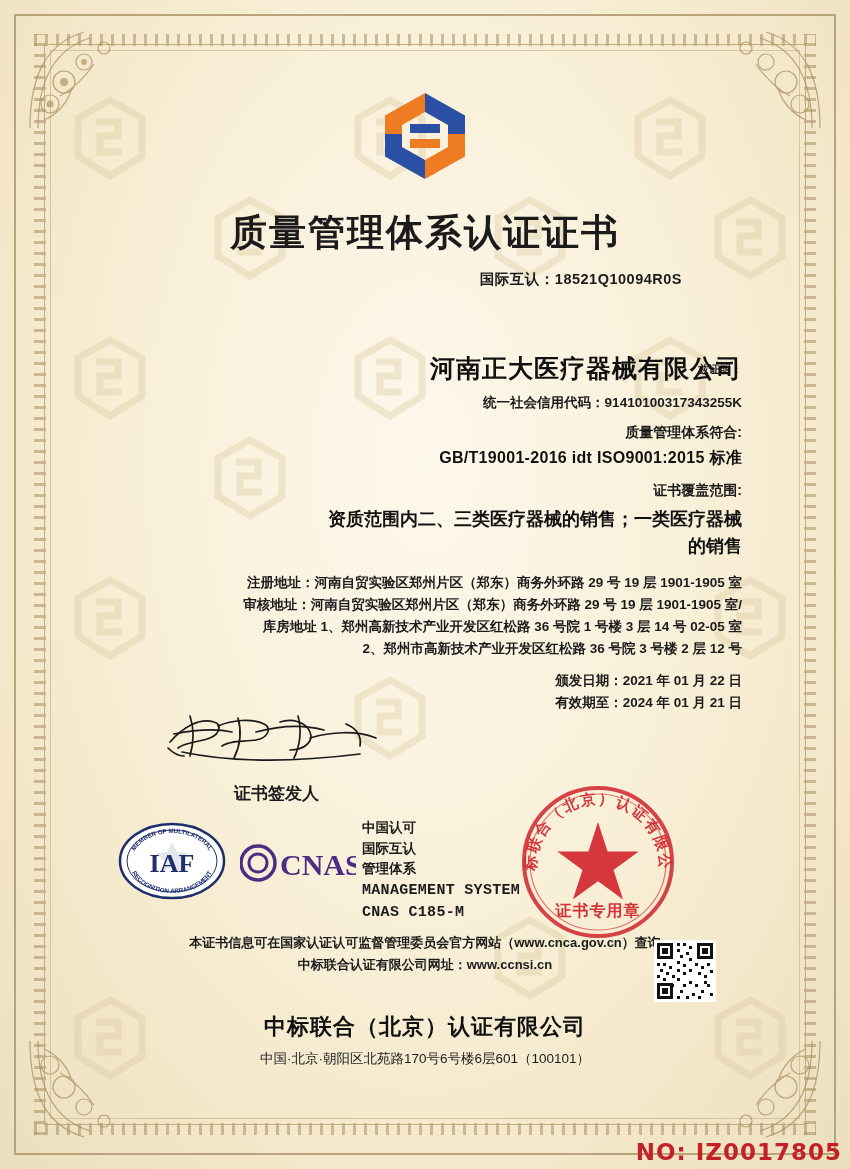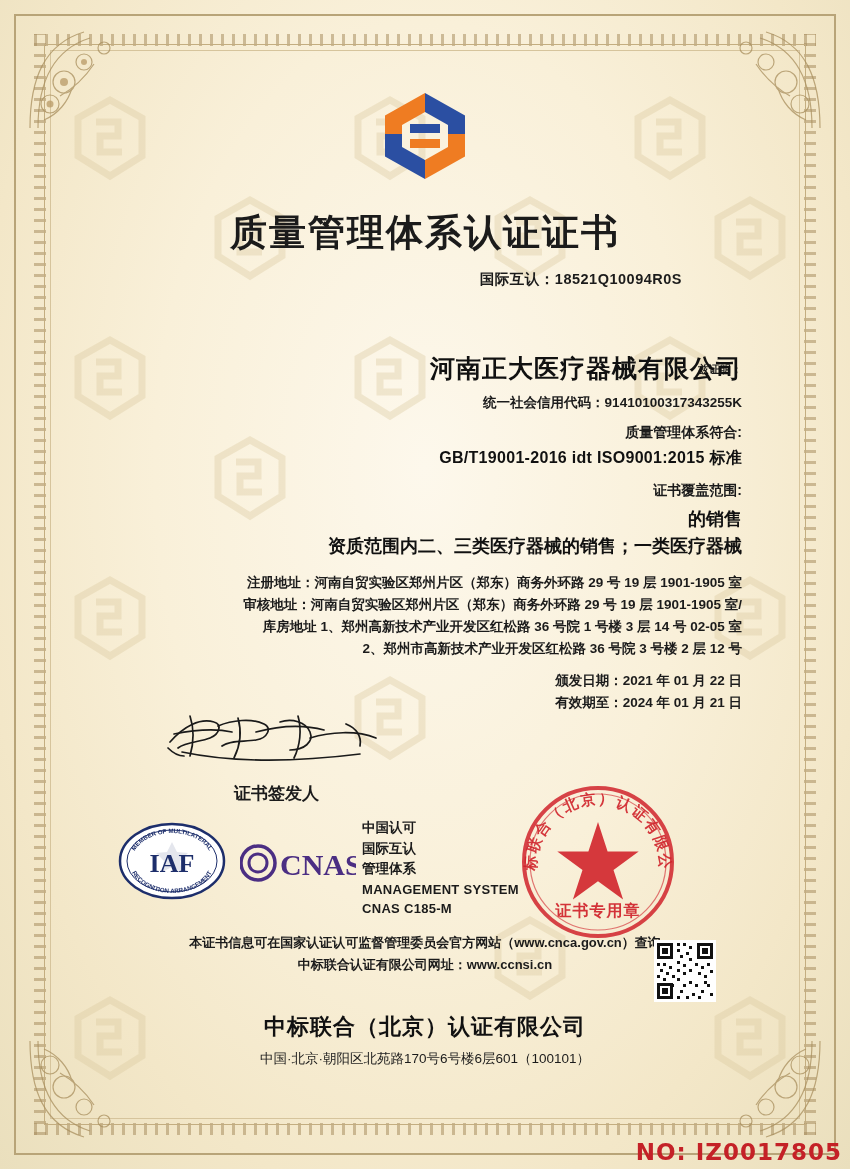--- a/index.html
+++ b/index.html
@@ -236,21 +236,21 @@
   }
   .cnas-text {
     position: absolute;
     left: 302px;
     top: 758px;
     font-size: 13.5px;
     color: #1b1b1b;
     line-height: 1.52;
     font-weight: bold;
   }
-  .cnas-text .en { font-size: 13px; letter-spacing: .3px; }
+  .cnas-text .en { font-size: 15px; letter-spacing: .3px; font-family: Liberation Mono, monospace; }
 
   .seal {
     position: absolute;
     right: 112px;
     top: 722px;
     width: 160px;
     height: 160px;
   }
 
   .notes {
@@ -528,22 +528,22 @@
 
     <div class="hereby">兹证明：</div>
     <div class="company">河南正大医疗器械有限公司</div>
     <div class="credit-code">统一社会信用代码：91410100317343255K</div>
 
     <div class="conform-label">质量管理体系符合:</div>
     <div class="standard">GB/T19001-2016 idt ISO9001:2015 标准</div>
 
     <div class="scope-label">证书覆盖范围:</div>
     <div class="scope-text">
+      <div>资质范围内二、三类医疗器械的销售；一类医疗器械</div>
       <div>的销售</div>
-      <div>资质范围内二、三类医疗器械的销售；一类医疗器械</div>
     </div>
 
     <div class="addresses">
       <div>注册地址：河南自贸实验区郑州片区（郑东）商务外环路 29 号 19 层 1901-1905 室</div>
       <div>审核地址：河南自贸实验区郑州片区（郑东）商务外环路 29 号 19 层 1901-1905 室/</div>
       <div>库房地址 1、郑州高新技术产业开发区红松路 36 号院 1 号楼 3 层 14 号 02-05 室</div>
       <div>2、郑州市高新技术产业开发区红松路 36 号院 3 号楼 2 层 12 号</div>
     </div>
 
     <div class="dates">

